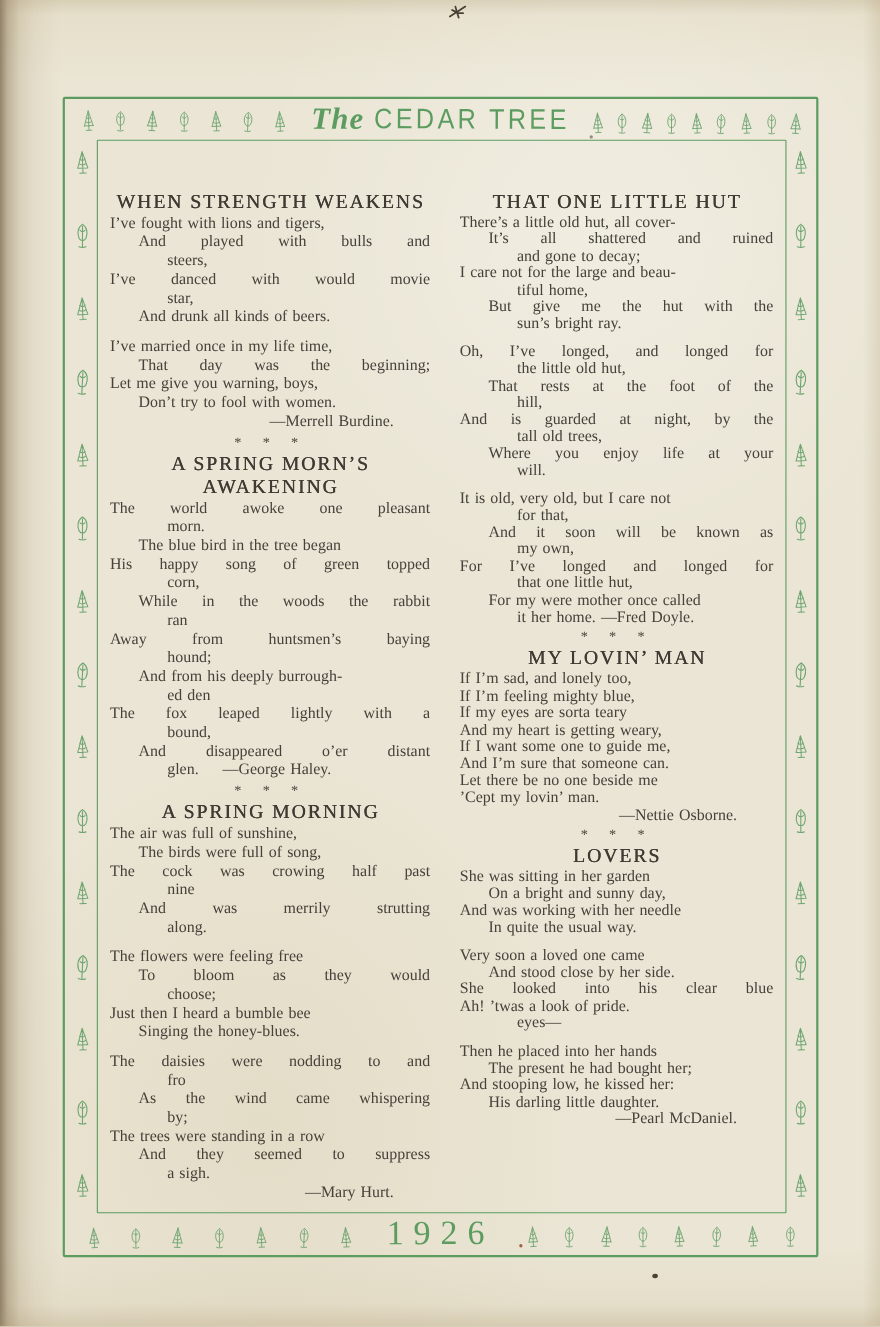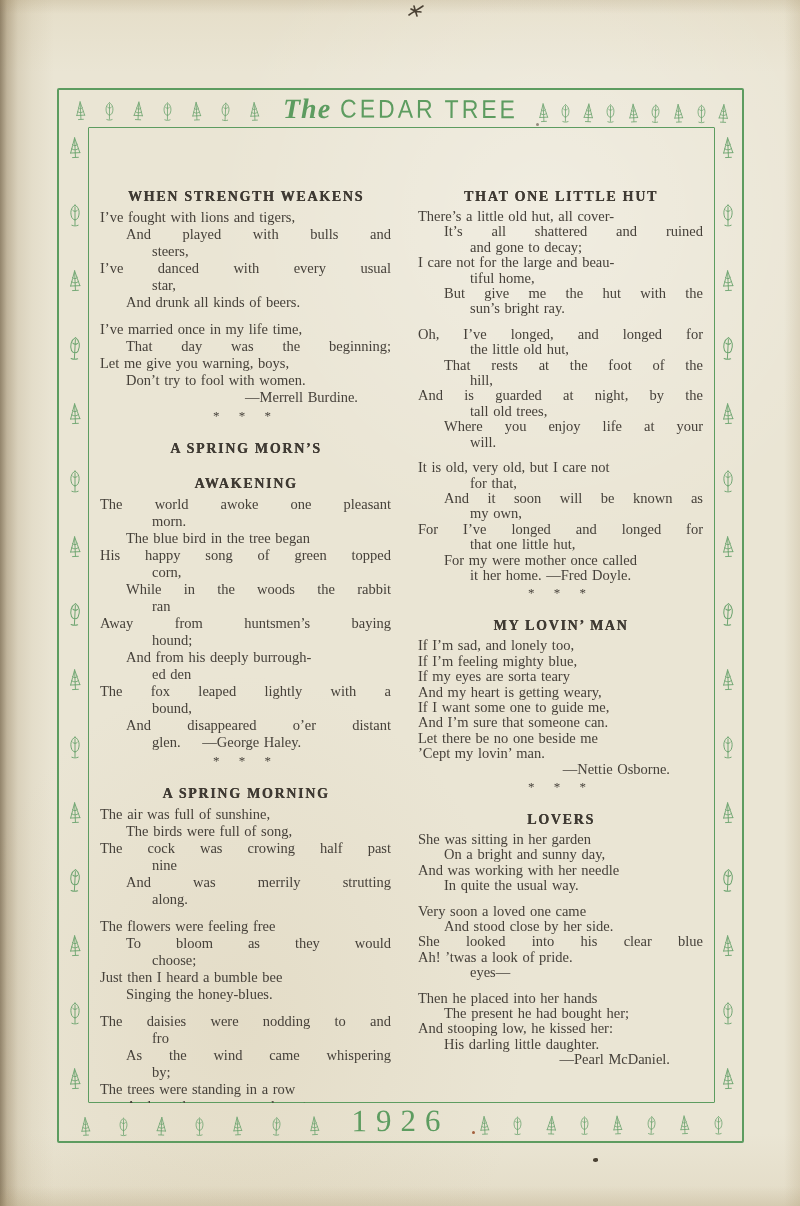--- a/index.html
+++ b/index.html
@@ -61,22 +61,22 @@
   .side-trees svg{width:18px;height:30px;color:var(--tree-green);}
   .side-trees .tw:nth-child(odd) svg{transform:rotate(-2.5deg) scale(.93);}
   .side-trees .tw:nth-child(4n) svg{transform:rotate(3deg) scale(1.04);}
 
   
   .content{position:absolute;left:29px;top:37px;right:27px;bottom:38px;
     box-sizing:border-box;display:flex;gap:26px;padding:44px 12px 0 12px;overflow:hidden;}
   .col{width:292px;flex:0 0 auto;}
   .col-right{width:286px;}
 
-  .ptitle{text-align:center;font-size:14px;letter-spacing:1.7px;color:var(--title-ink);
-    line-height:18px;margin:17px 0 3px;font-weight:700;text-shadow:.3px 0 0 var(--title-ink);}
+  .ptitle{text-align:center;font-size:18px;letter-spacing:1.7px;color:var(--title-ink);
+    line-height:18px;margin:3px 0 3px;font-weight:400;text-shadow:.3px 0 0 var(--title-ink);}
   .pline{font-size:14.5px;white-space:pre;word-spacing:1px;}
   .col-left .pline{line-height:17px;}
   .col-right .pline{line-height:15.4px;}
   .i1{padding-left:26px;}
   .i2{padding-left:52px;}
   .s{white-space:normal;text-align:justify;text-align-last:justify;padding-right:1px;}
   .author{text-align:right;padding-right:34px;white-space:pre;}
   .sep{text-align:center;letter-spacing:8px;font-size:13px;line-height:15px;margin:2px 0 1px;color:var(--ink);}
   .gap{height:10px;}
 
@@ -265,21 +265,21 @@
 
     <div class="inner-border"></div>
 
     <div class="content">
       <div class="col col-left" id="col-left">
           <section class="poem">
             <div class="ptitle">WHEN STRENGTH WEAKENS</div>
             <div class="pline">I’ve fought with lions and tigers,</div>
             <div class="pline i1 s">And played with bulls and</div>
             <div class="pline i2">steers,</div>
-            <div class="pline s">I’ve danced with every usual</div>
+            <div class="pline s">I’ve danced with would movie</div>
             <div class="pline i2">star,</div>
             <div class="pline i1">And drunk all kinds of beers.</div>
             <div class="gap"></div>
             <div class="pline">I’ve married once in my life time,</div>
             <div class="pline i1 s">That day was the beginning;</div>
             <div class="pline">Let me give you warning, boys,</div>
             <div class="pline i1">Don’t try to fool with women.</div>
             <div class="pline author">—Merrell Burdine.</div>
           </section>
           <div class="sep">* * *</div>

